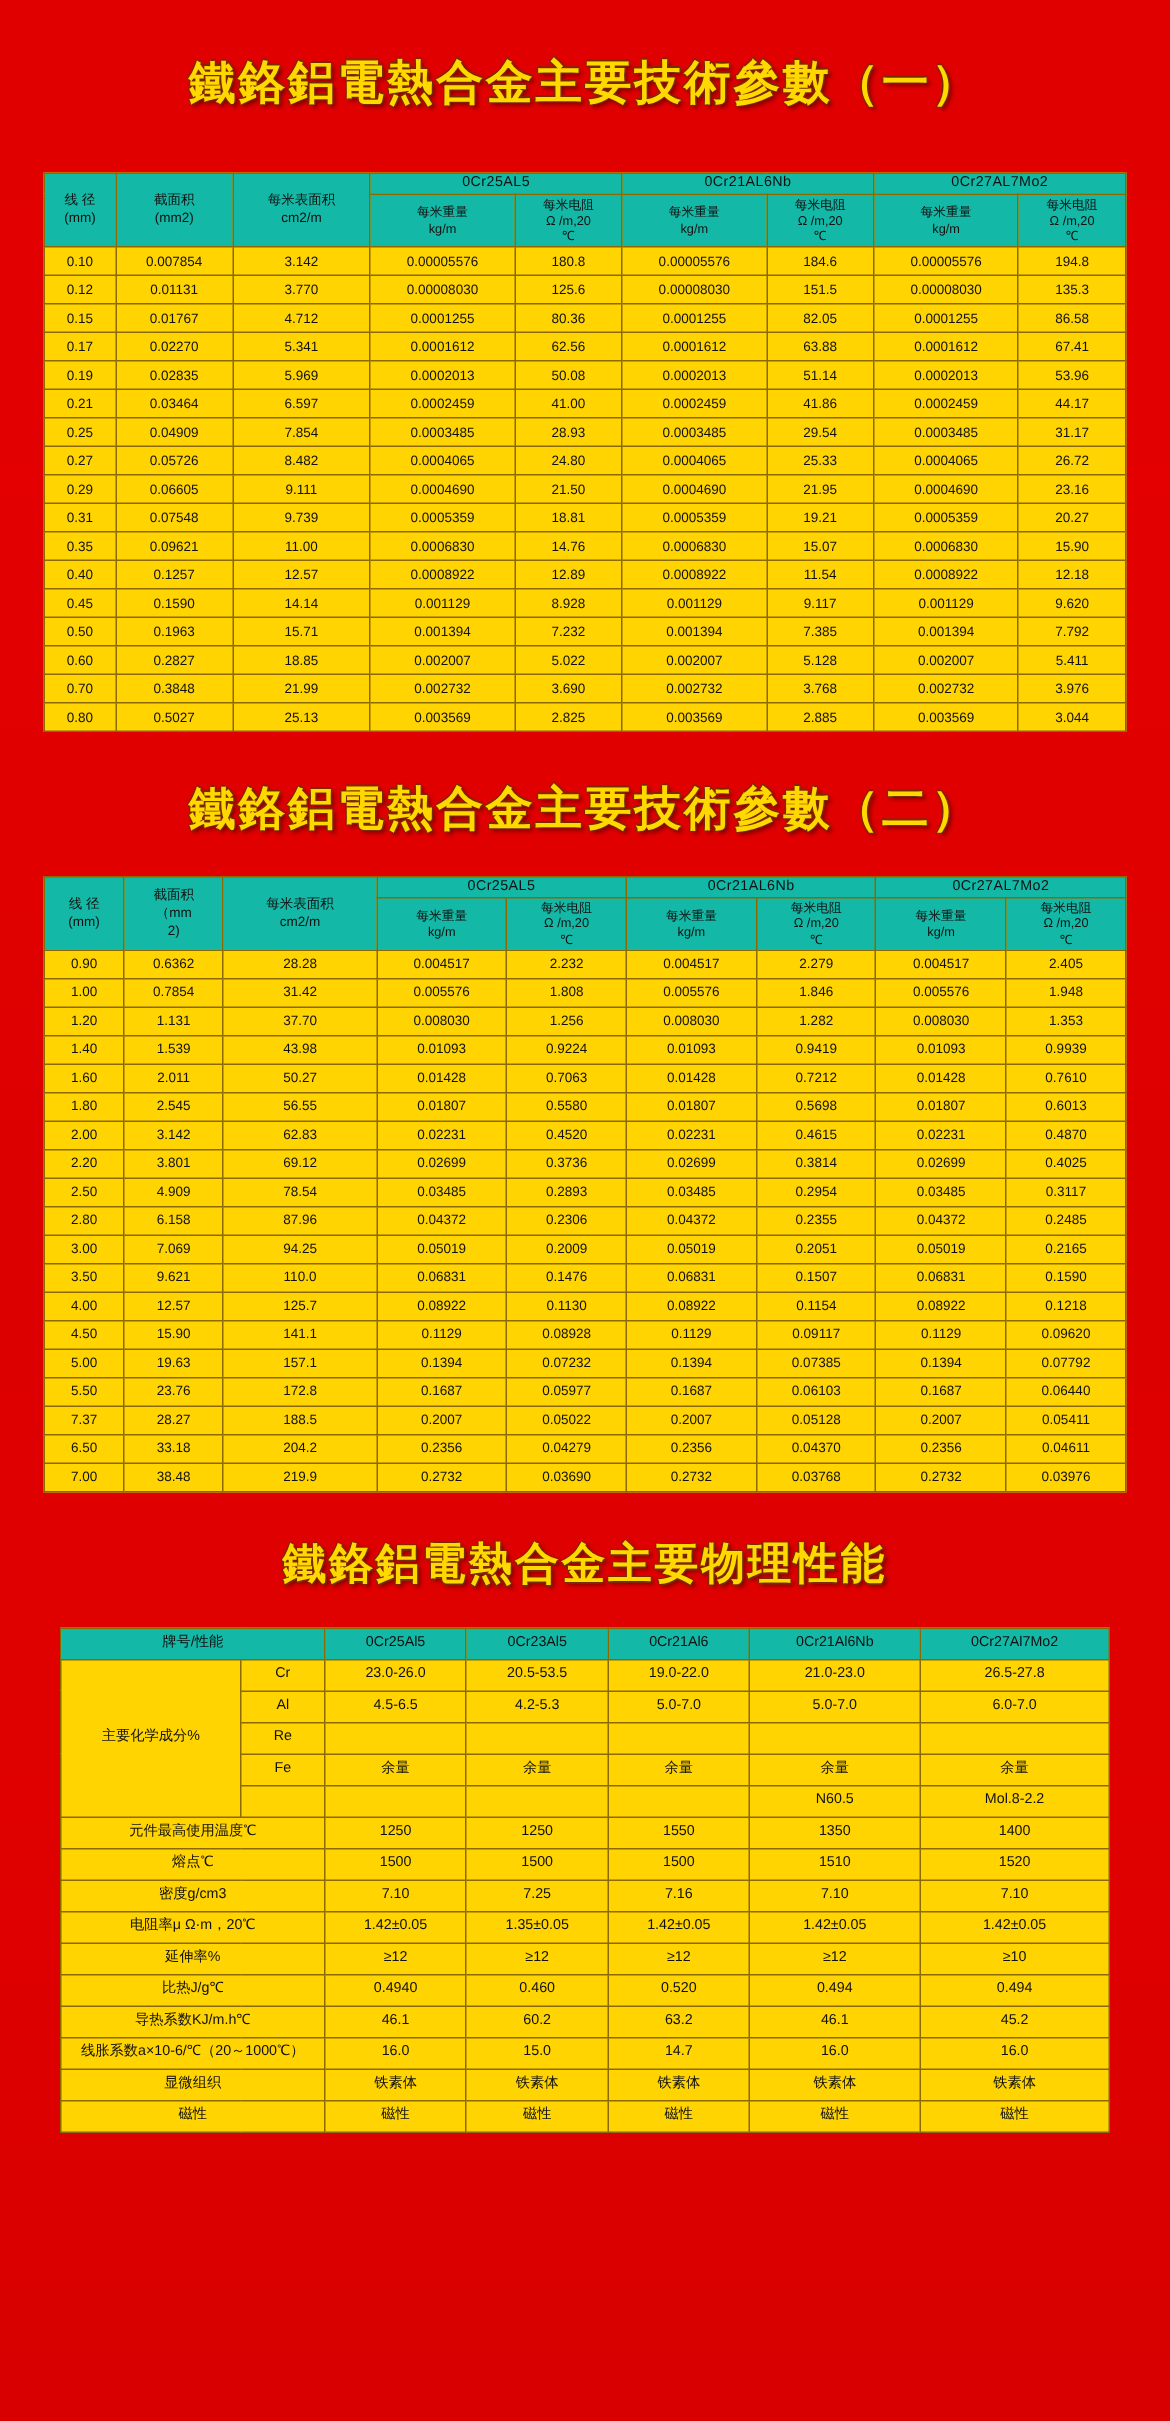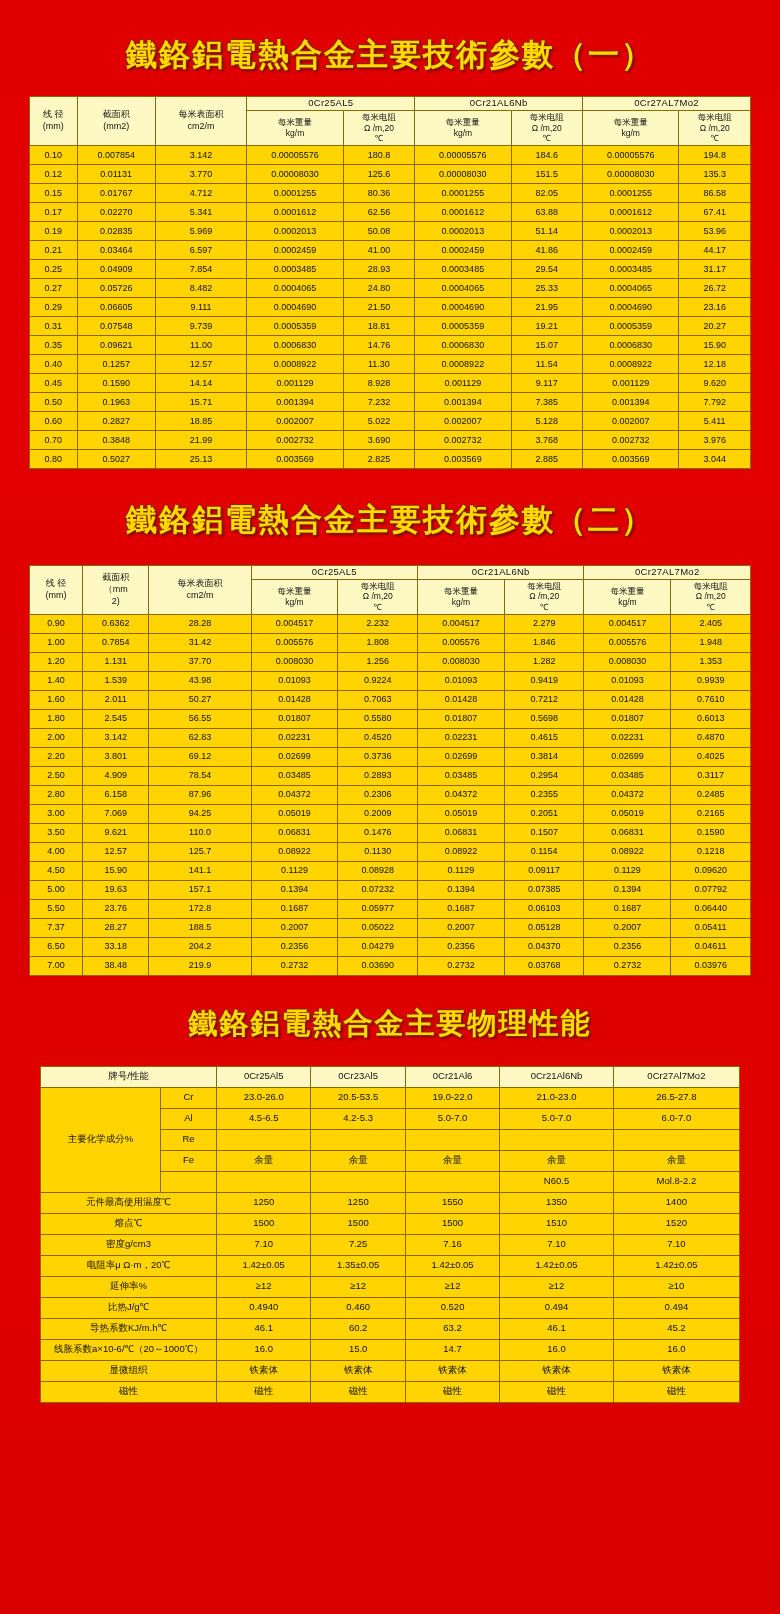--- a/index.html
+++ b/index.html
@@ -21,21 +21,21 @@
   .title {
     text-align: center;
     font-family: "DejaVu Serif", "Liberation Serif", serif;
     font-weight: bold;
     color: #ffd800;
     letter-spacing: 2px;
     text-shadow:
       1px 0 0 #7a2a00, -1px 0 0 #7a2a00, 0 1px 0 #7a2a00, 0 -1px 0 #7a2a00,
       2px 2px 3px rgba(90,0,0,0.75);
   }
-  .title-1 { font-size: 31px; padding: 34px 0 20px 0; }
+  .title-1 { font-size: 31px; padding: 34px 0 39px 0; }
   .title-2 { font-size: 31px; padding: 30px 0 24px 0; }
   .title-3 { font-size: 29px; padding: 28px 0 22px 0; }
 
   .tbl-wrap { width: 780px; display: flex; justify-content: center; }
 
   table {
     border-collapse: collapse;
     background: #ffd400;
     font-size: 9px;
     color: #111;
@@ -46,21 +46,21 @@
   table th, table td {
     border: 1px solid #8a6a00;
     text-align: center;
     vertical-align: middle;
     padding: 1px 2px;
     line-height: 1.15;
     font-weight: normal;
   }
   table th {
     font-weight: normal;
-    background: #fef9c3;
+    background: #14b8a6;
   }
   .hdr-alloy { font-size: 9.5px; letter-spacing: .3px; }
   .hdr-sub { font-size: 8.5px; line-height: 1.25; }
   .hdr-first { font-size: 9px; line-height: 1.3; }
   .rowh { height: 19px; }
   td.num { font-size: 9px; }
 
   .t3 td, .t3 th { height: 21px; font-size: 9.5px; }
   .t3 .lead { }
   .t3 .rot { width: 120px; }
@@ -210,21 +210,21 @@
             <td class="num">0.0006830</td>
             <td class="num">15.07</td>
             <td class="num">0.0006830</td>
             <td class="num">15.90</td>
           </tr>
           <tr class="rowh">
             <td class="num">0.40</td>
             <td class="num">0.1257</td>
             <td class="num">12.57</td>
             <td class="num">0.0008922</td>
-            <td class="num">11.30</td>
+            <td class="num">12.89</td>
             <td class="num">0.0008922</td>
             <td class="num">11.54</td>
             <td class="num">0.0008922</td>
             <td class="num">12.18</td>
           </tr>
           <tr class="rowh">
             <td class="num">0.45</td>
             <td class="num">0.1590</td>
             <td class="num">14.14</td>
             <td class="num">0.001129</td>

